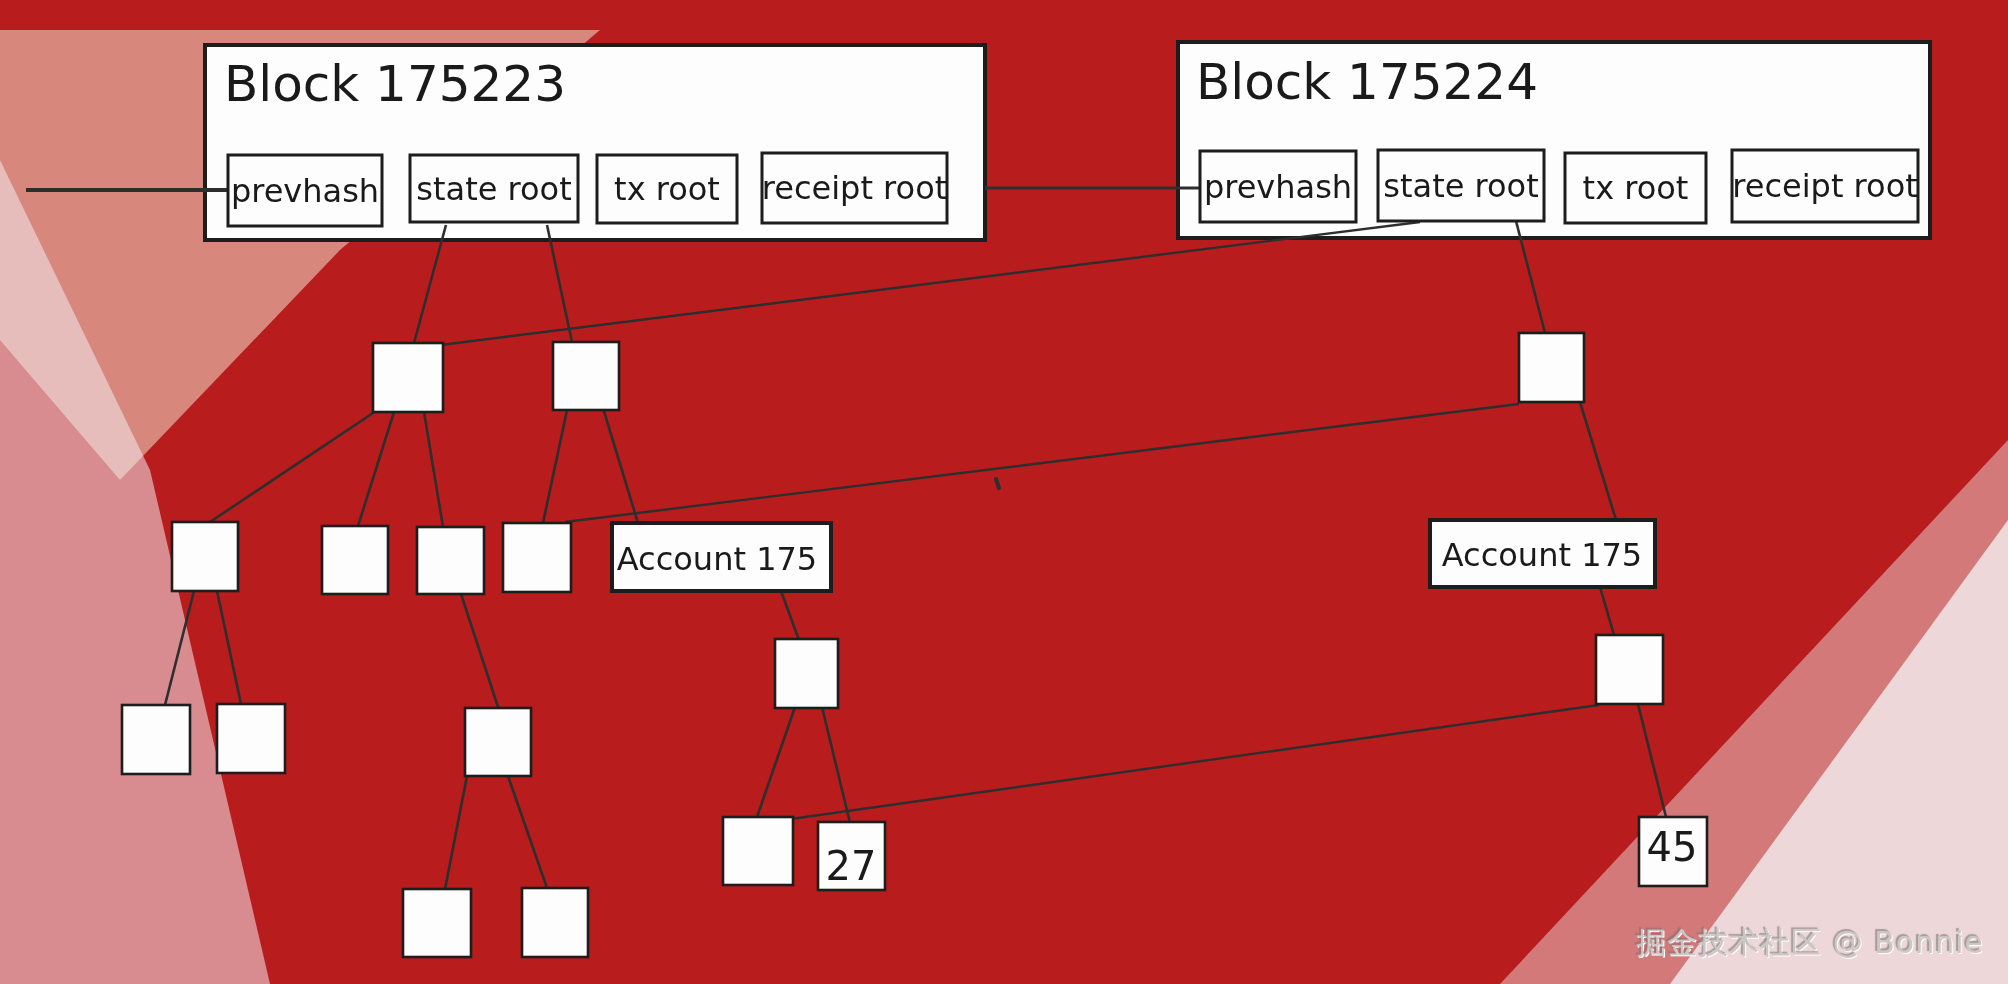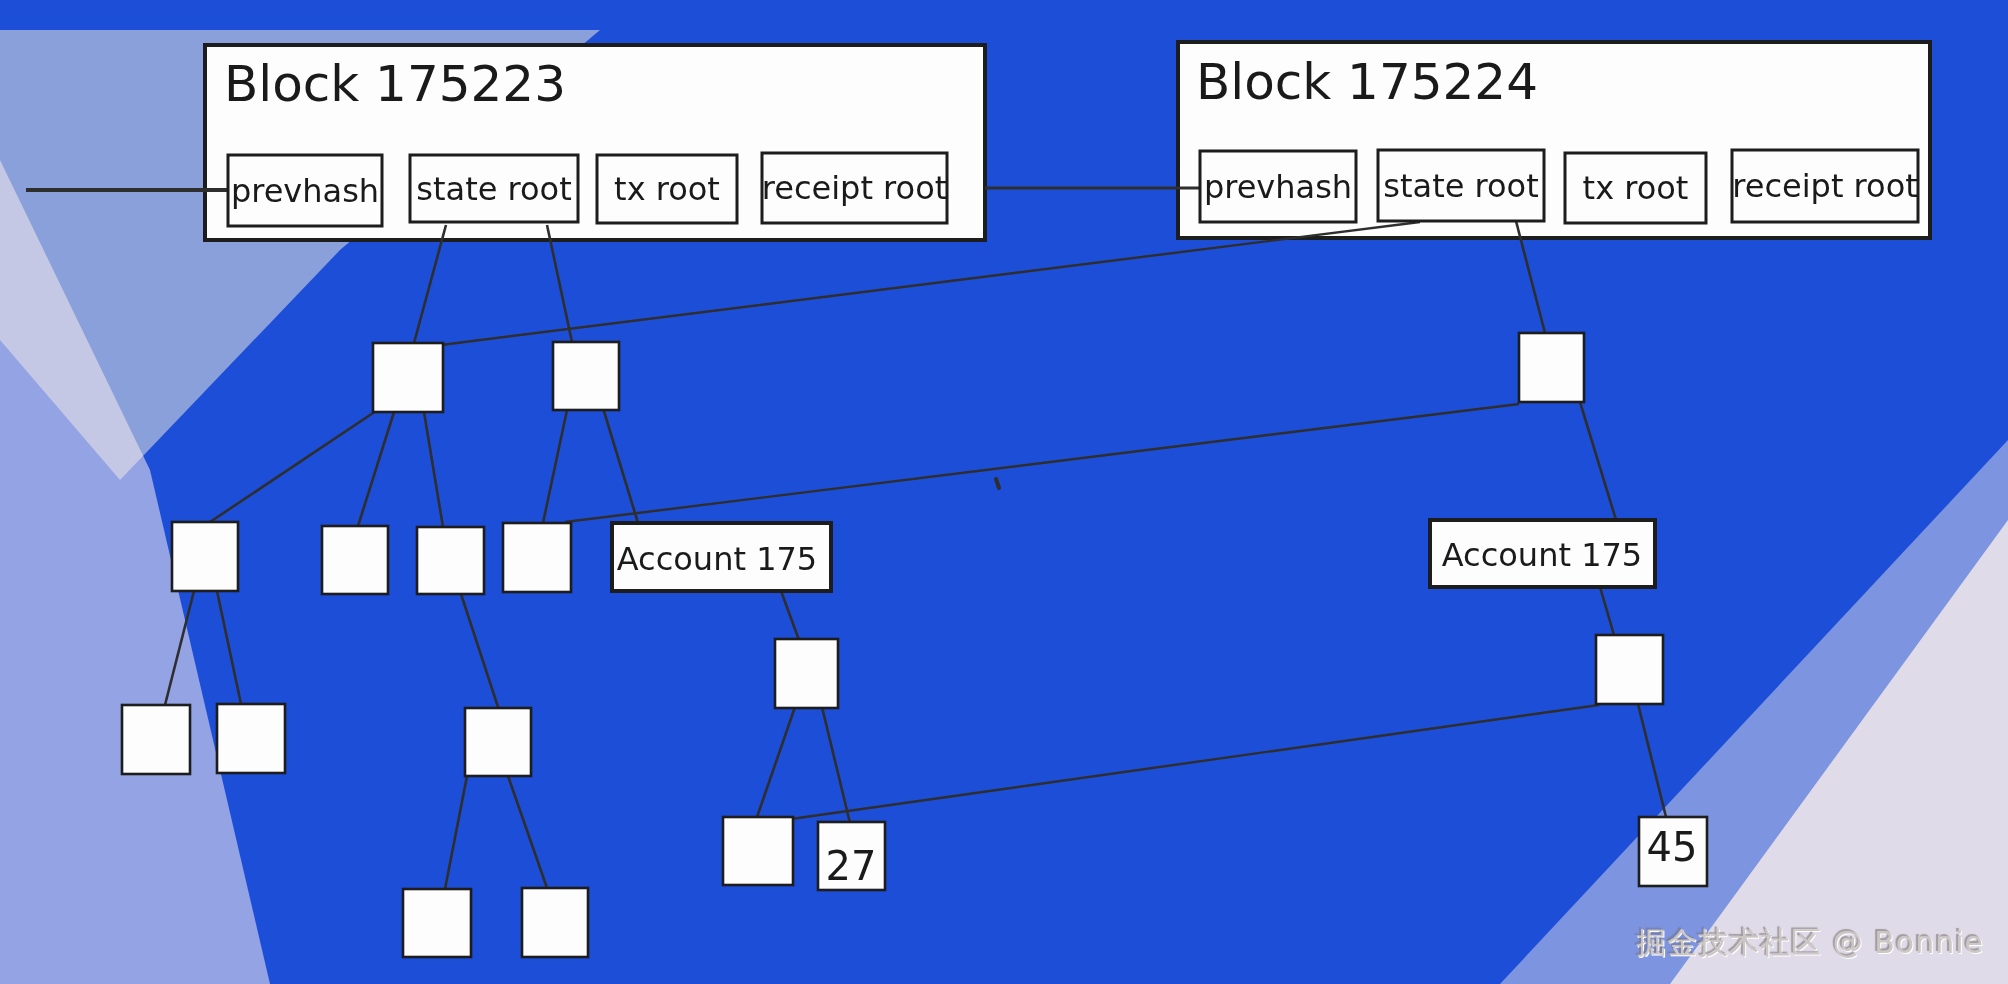--- a/index.html
+++ b/index.html
@@ -4,21 +4,21 @@
 <style>
   html,body{margin:0;padding:0;}
   body{
     font-family:"DejaVu Sans","Liberation Sans",sans-serif;
     background:#e9e7e5;
   }
   #stage{
     position:relative;
     width:2008px;height:984px;
     margin:0 auto;
-    background:#1d4ed8;
+    background:#b91c1c;
     overflow:hidden;
   }
   #svg{position:absolute;left:0;top:0;}
   #svg text{
     font-family:"DejaVu Sans","Liberation Sans",sans-serif;
     fill:#1a1a1a;
   }
   .watermark{
     position:absolute;
     right:24px;bottom:20px;

